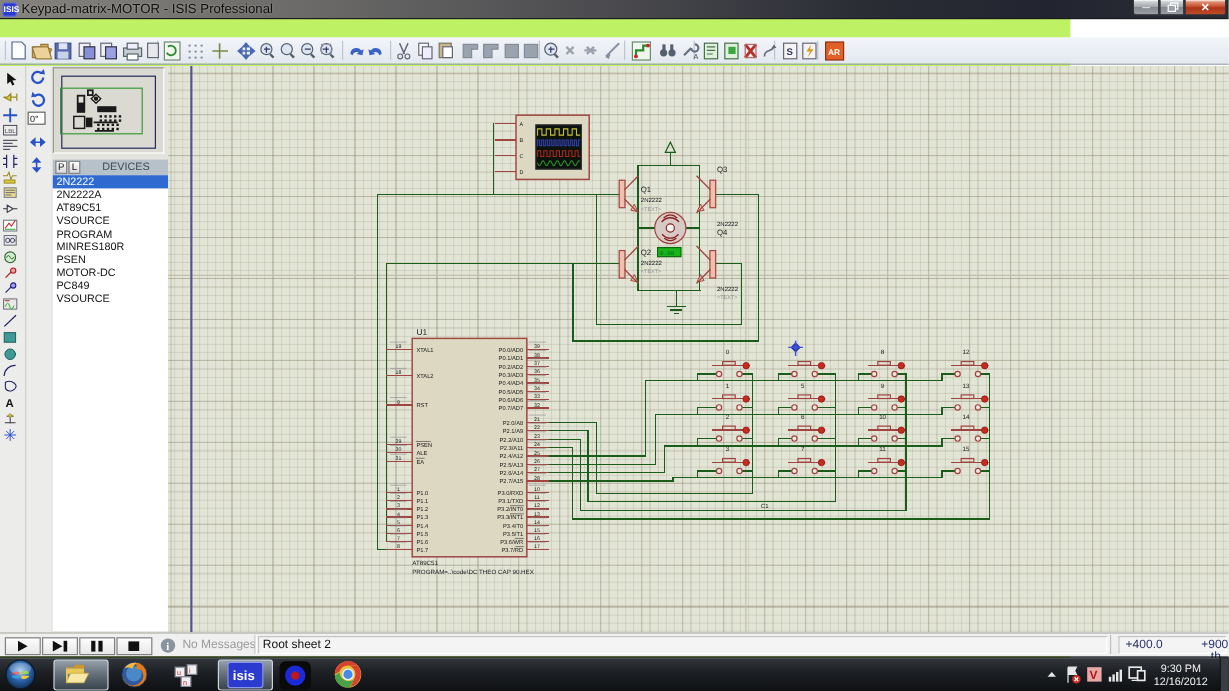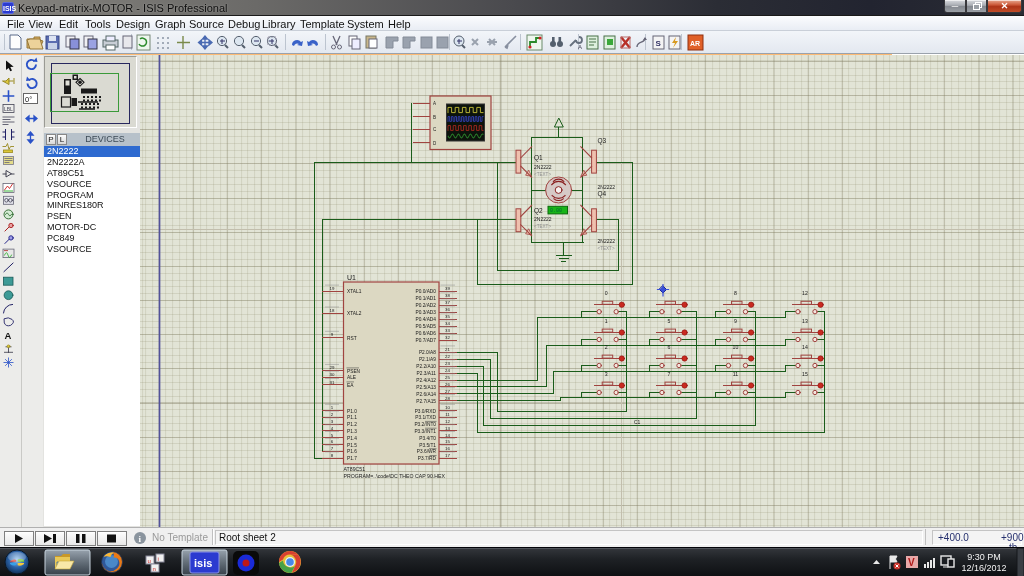--- a/index.html
+++ b/index.html
@@ -1,16 +1,16 @@
 <!DOCTYPE html>
 <html><head><meta charset="utf-8">
 <style>
 *{margin:0;padding:0;box-sizing:border-box}
 html,body{width:1024px;height:576px;overflow:hidden;font-family:"Liberation Sans",sans-serif}
-#root{position:relative;width:892px;height:576px;background:#fdba74}
+#root{position:relative;width:892px;height:576px;background:#bef264}
 
 #title{position:absolute;left:0;top:0;width:1024px;height:16px;
 background:linear-gradient(to right,#85837e,#6b6a68 25%,#4a4a4e 50%,#2b2d35 70%,#222430 85%,#2a2c34);
 border-bottom:1px solid #1a1a1a}
 #title .tlogo{position:absolute;left:2px;top:2px;width:12px;height:12px;background:#2b3bd0;border:1px solid #5a6ae0;border-radius:2px;color:#fff;font-size:7px;font-weight:bold;text-align:center;line-height:11px}
 #title .ttext{position:absolute;left:18px;top:2px;font-size:11px;color:#0e0e0e;text-shadow:0 0 2px rgba(255,255,255,.35)}
 .wbtn{position:absolute;top:0;height:13px;border:1px solid #38383c;border-top:none;
 background:linear-gradient(#d8dade,#a8acb2 45%,#83878e 50%,#9ba0a6);box-shadow:inset 0 1px 0 rgba(255,255,255,.6)}
 #bmin{left:944px;width:22px;border-bottom-left-radius:3px}
 #bmax{left:966px;width:21px}
@@ -57,34 +57,20 @@
     <div class="wbtn" id="bmax">
         <svg width="21" height="13" style="display:block">
           <rect x="8.5" y="2.5" width="6" height="5" fill="none" stroke="#fff"></rect>
           <rect x="6.5" y="4.5" width="6" height="5" fill="#9ba0a6" stroke="#fff"></rect>
         </svg>
       </div>
     <div class="wbtn" id="bclose">
         <span>✕</span>
       </div>
   </div>
-  <div id="menu">
-      <span style="left:7px">File</span>
-      <span style="left:28.5px">View</span>
-      <span style="left:59px">Edit</span>
-      <span style="left:85px">Tools</span>
-      <span style="left:116px">Design</span>
-      <span style="left:155px">Graph</span>
-      <span style="left:189px">Source</span>
-      <span style="left:228px">Debug</span>
-      <span style="left:262px">Library</span>
-      <span style="left:300px">Template</span>
-      <span style="left:347px">System</span>
-      <span style="left:388px">Help</span>
-    </div>
   <div id="tbar">
   <svg width="1024" height="23" xmlns="http://www.w3.org/2000/svg">
     <g>
 
       <path d="M131.5 3 V19 M285.5 3 V19 M325.5 3 V19 M449.5 3 V19 M520.5 3 V19 M578.5 3 V19 M645.5 3 V19 M681.5 3 V19 M4.5 3 V19" stroke="#bcc4cf"></path>
 
       <g stroke="#5a6a8a" fill="#fdfdfd">
             <path d="M10 4 h8 l3 3 v11 h-11 Z"></path>
           </g>
       <path d="M27 8 h7 v-2 h6 v3 l3 1 -3 7 h-13 Z" fill="#ddb060" stroke="#96783a"></path>
@@ -791,21 +777,21 @@
         <svg width="28" height="13">
           <rect x="9" y="2.5" width="9" height="8" fill="#111"></rect>
         </svg>
       </div>
     <div style="position:absolute;left:133px;top:3px;width:15px;height:14px">
       <svg width="15" height="14">
           <circle cx="7" cy="7" r="6" fill="#8a949e"></circle>
           <text x="5.5" y="10.5" font-size="9" fill="#fff" font-weight="bold" font-family="Liberation Serif,serif">i</text>
         </svg>
     </div>
-    <span style="position:absolute;left:152px;top:4px;color:#9a9a9a">No Template</span>
+    <span style="position:absolute;left:152px;top:4px;color:#9a9a9a">No Messages</span>
     <div style="position:absolute;left:212px;top:1px;bottom:2px;width:1px;background:#c0c0c0"></div>
     <div style="position:absolute;left:213px;top:1px;bottom:2px;width:1px;background:#fff"></div>
     <div style="position:absolute;left:215px;top:2px;width:708px;height:15px;border:1px solid #c4c4c4;border-right-color:#fff;border-bottom-color:#fff;background:#f4f4f4"></div>
     <span style="position:absolute;left:219px;top:4px;color:#111">Root sheet 2</span>
     <div style="position:absolute;left:925px;top:1px;bottom:2px;width:1px;background:#c0c0c0"></div>
     <div style="position:absolute;left:932px;top:2px;width:90px;height:15px;border:1px solid #c4c4c4;border-right-color:#fff;border-bottom-color:#fff;background:#f4f4f4"></div>
     <span style="position:absolute;left:938px;top:4px;color:#26306e">+400.0</span>
     <span style="position:absolute;left:1001px;top:4px;color:#26306e">+900.0</span>
     <span style="position:absolute;left:1009px;top:14px;color:#26306e">th</span>
   </div>

